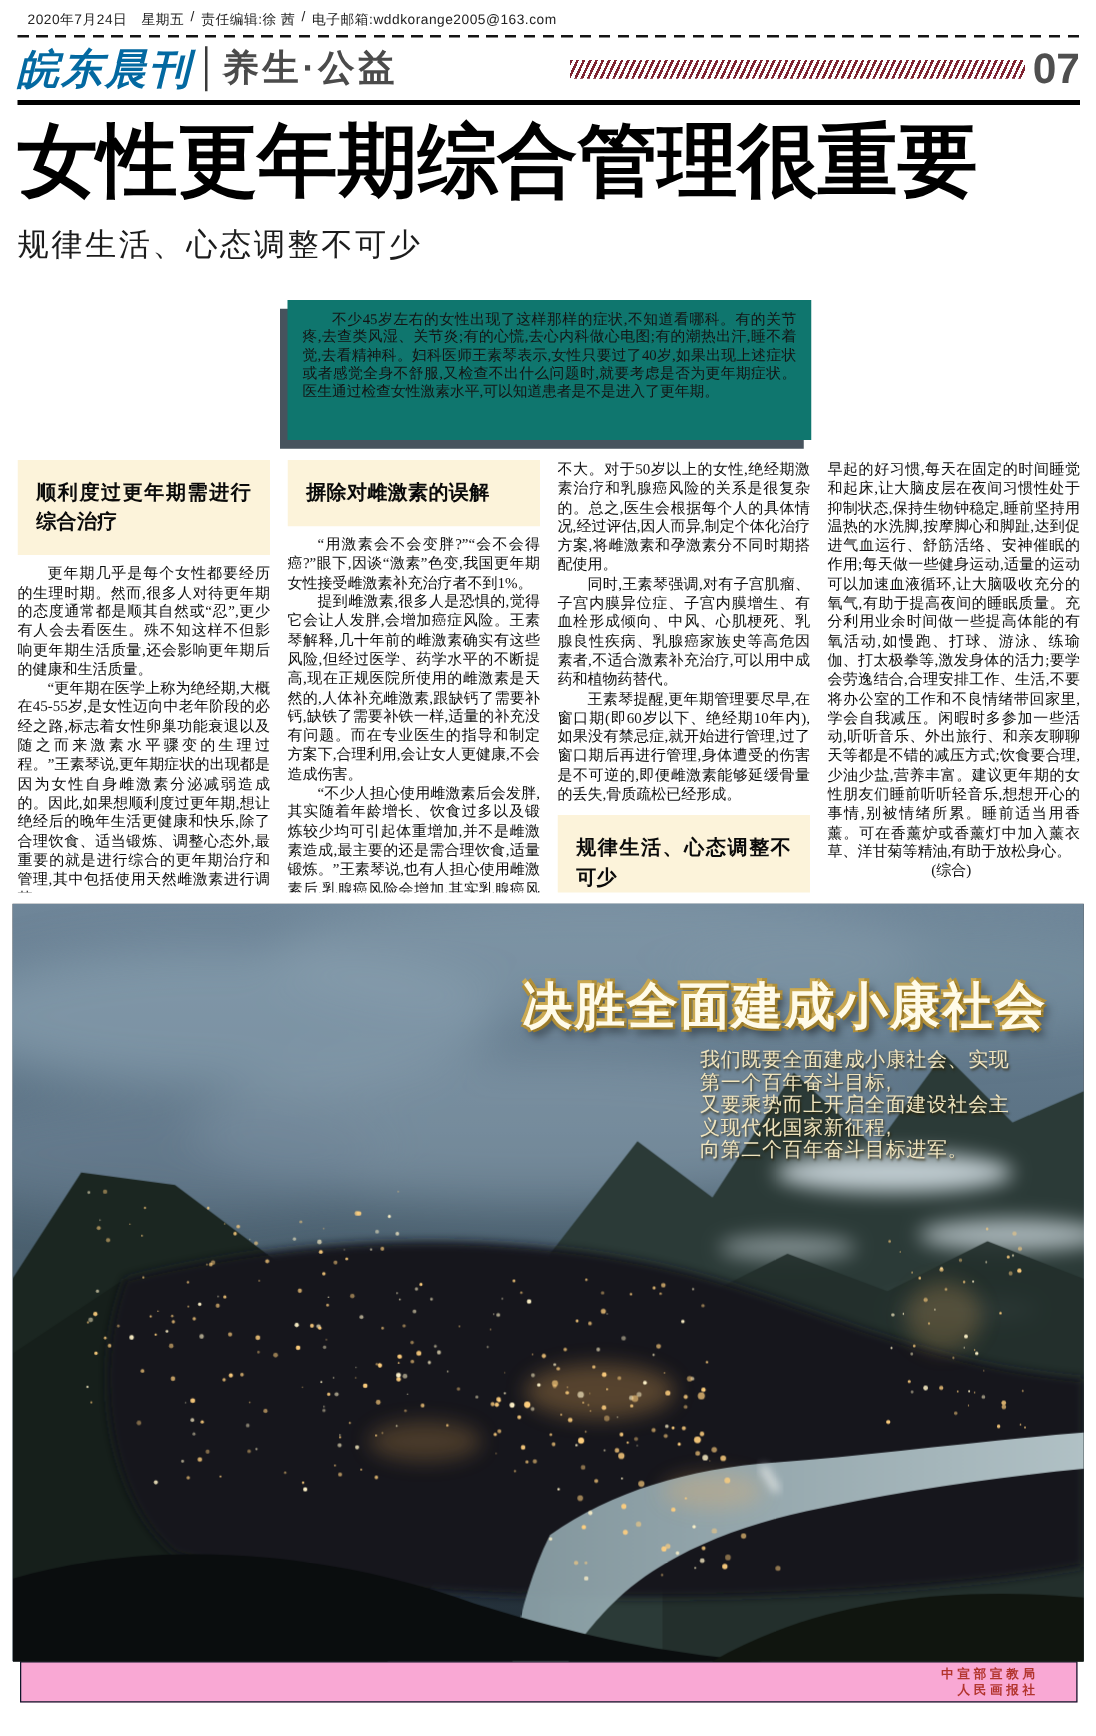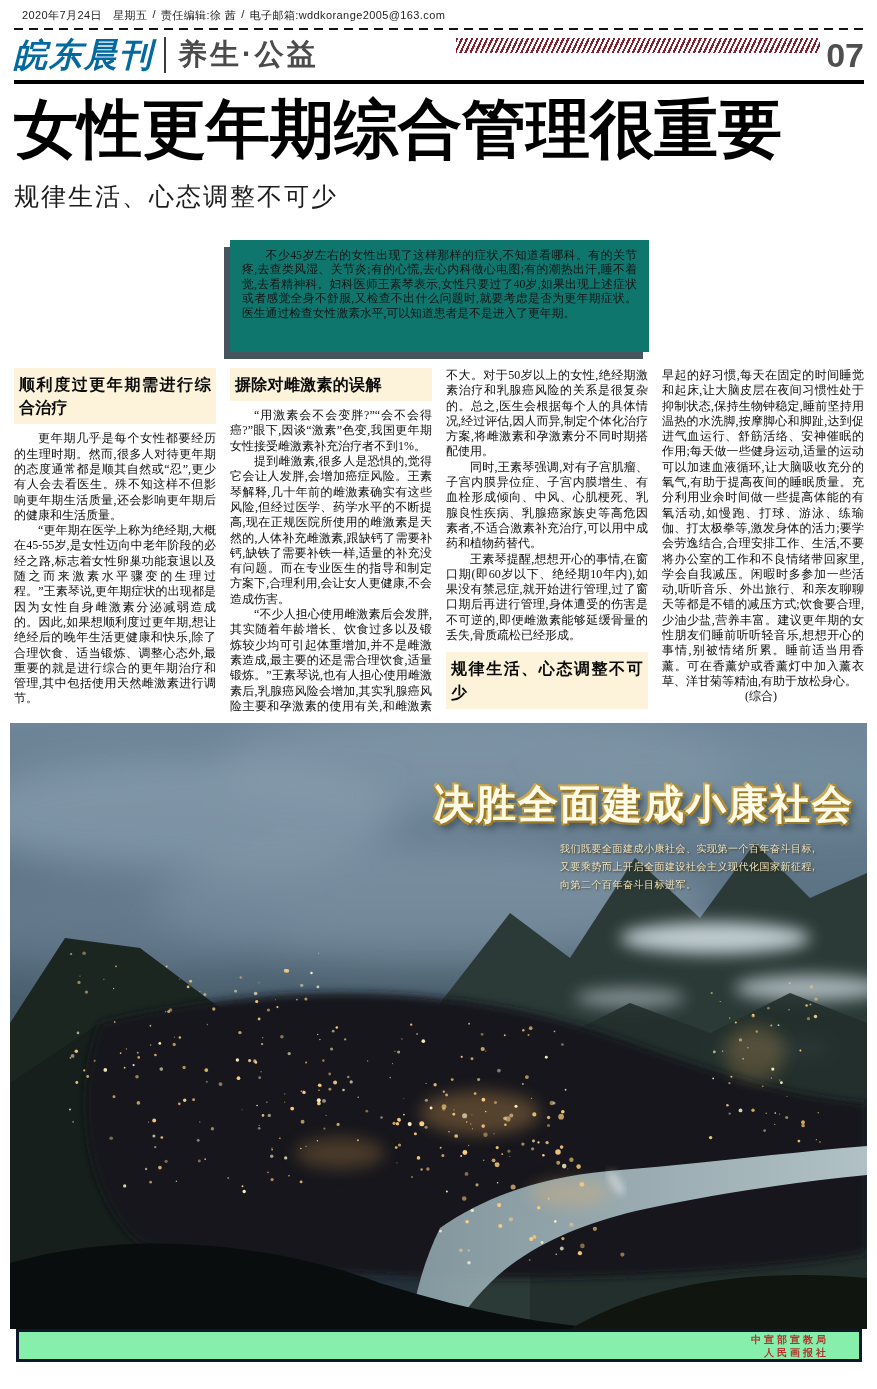--- a/index.html
+++ b/index.html
@@ -12,21 +12,21 @@
     letter-spacing:.4px;display:flex;gap:5px;align-items:flex-start;height:18px;padding-left:8px}
   .dashrule{height:2px;margin-top:2px;background:repeating-linear-gradient(90deg,#141414 0 9px,transparent 9px 15px)}
 
   
   .masthead{display:flex;align-items:center;height:46px;margin-top:2px}
   .brand{font-size:33px;color:#0369a1;font-weight:700;font-style:italic;letter-spacing:2px;
     font-family:Liberation Sans, sans-serif}
   .mast-div{width:2px;height:36px;background:#3a3a3a;margin:0 12px 0 10px}
   .section-name{font-size:29px;font-weight:700;color:#4b4b4b;letter-spacing:3px;
     font-family:"Liberation Sans","DejaVu Sans",sans-serif}
-  .mast-right{margin-left:auto;display:flex;align-items:flex-start;gap:6px}
+  .mast-right{margin-left:auto;display:flex;align-items:center;gap:6px}
   .hatch{width:364px;height:15px;background:repeating-linear-gradient(115deg,#7e2230 0 2px,#fff 2px 4.6px)}
   .pagenum{font-size:34px;font-weight:900;color:#4f4f4f;line-height:1;
     font-family:"Liberation Sans","DejaVu Sans",sans-serif}
   .blackrule{height:4px;background:#000;margin-top:2px}
 
   
   .headline{margin-top:10px;height:80px;line-height:80px;font-size:64px;font-weight:900;color:#000;
     font-family:Liberation Mono, monospace;letter-spacing:0;white-space:nowrap;overflow:hidden}
   .subheadline{margin-top:6px;height:34px;line-height:34px;font-size:25px;color:#1c1c1c;letter-spacing:2px;
     white-space:nowrap;overflow:hidden}
@@ -35,36 +35,36 @@
   .leadbox{margin:26px 0 0 216px;width:419px;height:112px;background:#0f766e;
     box-shadow:-6px 7px 0 #47535d;padding:8px 12px;overflow:hidden}
   .leadbox p{font-size:11.8px;line-height:1.22;text-align:justify;text-indent:2em;color:#141414}
 
   
   .columns{display:grid;grid-template-columns:repeat(4,1fr);gap:0 14px;margin-top:16px;height:346px}
   .col{height:346px;overflow:hidden;font-size:12px;line-height:15.3px;text-align:justify;color:#0d0d0d}
   .col p{text-indent:2em}
   .col p.cont{text-indent:0}
   .colhead{background:#fcf3da;font-family:"Liberation Sans","DejaVu Sans",sans-serif;font-weight:700;
-    font-size:16px;line-height:1.45;padding:5px;margin:0 0 7px;color:#0a0a0a;letter-spacing:.3px}
+    font-size:16px;line-height:1.45;padding:15px;margin:0 0 7px;color:#0a0a0a;letter-spacing:.3px}
   .colhead.mid{margin-top:9px}
   .byline{text-align:center;padding-right:4px;text-indent:0 !important}
 
   
   .photo{position:relative;margin:9px 0 0 -4px;width:857px;height:606px;overflow:hidden;background:#2c3a46}
   .photo-art{position:absolute;inset:0;width:100%;height:100%;display:block}
-  .slogan-title{position:absolute;top:54px;right:13px;font-size:40px;font-weight:900;letter-spacing:2px;
+  .slogan-title{position:absolute;top:54px;right:29px;font-size:40px;font-weight:900;letter-spacing:2px;
     white-space:nowrap;color:#fffbe9;font-family:"Liberation Serif","DejaVu Serif",serif;
     text-shadow:2px 2px 0 #9a7a28,-2px -2px 0 #caa952,2px -2px 0 #b08f3a,-2px 2px 0 #b08f3a,4px 5px 7px rgba(0,0,0,.55)}
   .slogan-sub{position:absolute;top:117px;right:45px;width:262px;text-align:left;
-    font-family:"Liberation Sans","DejaVu Sans",sans-serif;font-size:10px;line-height:18px;
+    font-family:"Liberation Sans","DejaVu Sans",sans-serif;font-size:16px;line-height:18px;
     color:#f0e4bd;letter-spacing:.5px;text-shadow:1px 1px 2px rgba(40,30,0,.85)}
 
   
-  .credit-strip{margin-left:2px;width:846px;height:33px;border:3px solid #0f172a;background:#86efac;
+  .credit-strip{margin-left:2px;width:846px;height:33px;border:1px solid #0f172a;background:#f9a8d4;
     display:flex;flex-direction:column;justify-content:center;align-items:flex-end;padding-right:30px}
   .credit-strip div{font-family:"Liberation Sans","DejaVu Sans",sans-serif;font-size:10px;line-height:13px;
     color:#b2342d;letter-spacing:3px;font-weight:700}
 </style>
 </head>
 <body>
 
 <div class="page">
 
   <div class="topbar">
@@ -102,21 +102,21 @@
     </div>
     <div class="col">
       <div class="colhead">摒除对雌激素的误解</div>
       <p>“用激素会不会变胖?”“会不会得癌?”眼下,因谈“激素”色变,我国更年期女性接受雌激素补充治疗者不到1%。</p>
       <p>提到雌激素,很多人是恐惧的,觉得它会让人发胖,会增加癌症风险。王素琴解释,几十年前的雌激素确实有这些风险,但经过医学、药学水平的不断提高,现在正规医院所使用的雌激素是天然的,人体补充雌激素,跟缺钙了需要补钙,缺铁了需要补铁一样,适量的补充没有问题。而在专业医生的指导和制定方案下,合理利用,会让女人更健康,不会造成伤害。</p>
       <p>“不少人担心使用雌激素后会发胖,其实随着年龄增长、饮食过多以及锻炼较少均可引起体重增加,并不是雌激素造成,最主要的还是需合理饮食,适量锻炼。”王素琴说,也有人担心使用雌激素后,乳腺癌风险会增加,其实乳腺癌风险主要和孕激素的使用有关,和雌激素关系</p>
     </div>
     <div class="col">
       <p class="cont">不大。对于50岁以上的女性,绝经期激素治疗和乳腺癌风险的关系是很复杂的。总之,医生会根据每个人的具体情况,经过评估,因人而异,制定个体化治疗方案,将雌激素和孕激素分不同时期搭配使用。</p>
       <p>同时,王素琴强调,对有子宫肌瘤、子宫内膜异位症、子宫内膜增生、有血栓形成倾向、中风、心肌梗死、乳腺良性疾病、乳腺癌家族史等高危因素者,不适合激素补充治疗,可以用中成药和植物药替代。</p>
-      <p>王素琴提醒,想想开心的事情,在窗口期(即60岁以下、绝经期10年内),如果没有禁忌症,就开始进行管理,过了窗口期后再进行管理,身体遭受的伤害是不可逆的,即便雌激素能够延缓骨量的丢失,骨质疏松已经形成。</p>
+      <p>王素琴提醒,更年期管理要尽早,在窗口期(即60岁以下、绝经期10年内),如果没有禁忌症,就开始进行管理,过了窗口期后再进行管理,身体遭受的伤害是不可逆的,即便雌激素能够延缓骨量的丢失,骨质疏松已经形成。</p>
       <div class="colhead mid">规律生活、心态调整不可少</div>
 
     </div>
     <div class="col">
       <p class="cont">早起的好习惯,每天在固定的时间睡觉和起床,让大脑皮层在夜间习惯性处于抑制状态,保持生物钟稳定,睡前坚持用温热的水洗脚,按摩脚心和脚趾,达到促进气血运行、舒筋活络、安神催眠的作用;每天做一些健身运动,适量的运动可以加速血液循环,让大脑吸收充分的氧气,有助于提高夜间的睡眠质量。充分利用业余时间做一些提高体能的有氧活动,如慢跑、打球、游泳、练瑜伽、打太极拳等,激发身体的活力;要学会劳逸结合,合理安排工作、生活,不要将办公室的工作和不良情绪带回家里,学会自我减压。闲暇时多参加一些活动,听听音乐、外出旅行、和亲友聊聊天等都是不错的减压方式;饮食要合理,少油少盐,营养丰富。建议更年期的女性朋友们睡前听听轻音乐,想想开心的事情,别被情绪所累。睡前适当用香薰。可在香薰炉或香薰灯中加入薰衣草、洋甘菊等精油,有助于放松身心。</p>
       <p class="byline">(综合)</p>
     </div>
   </div>
 
   <div class="photo">

